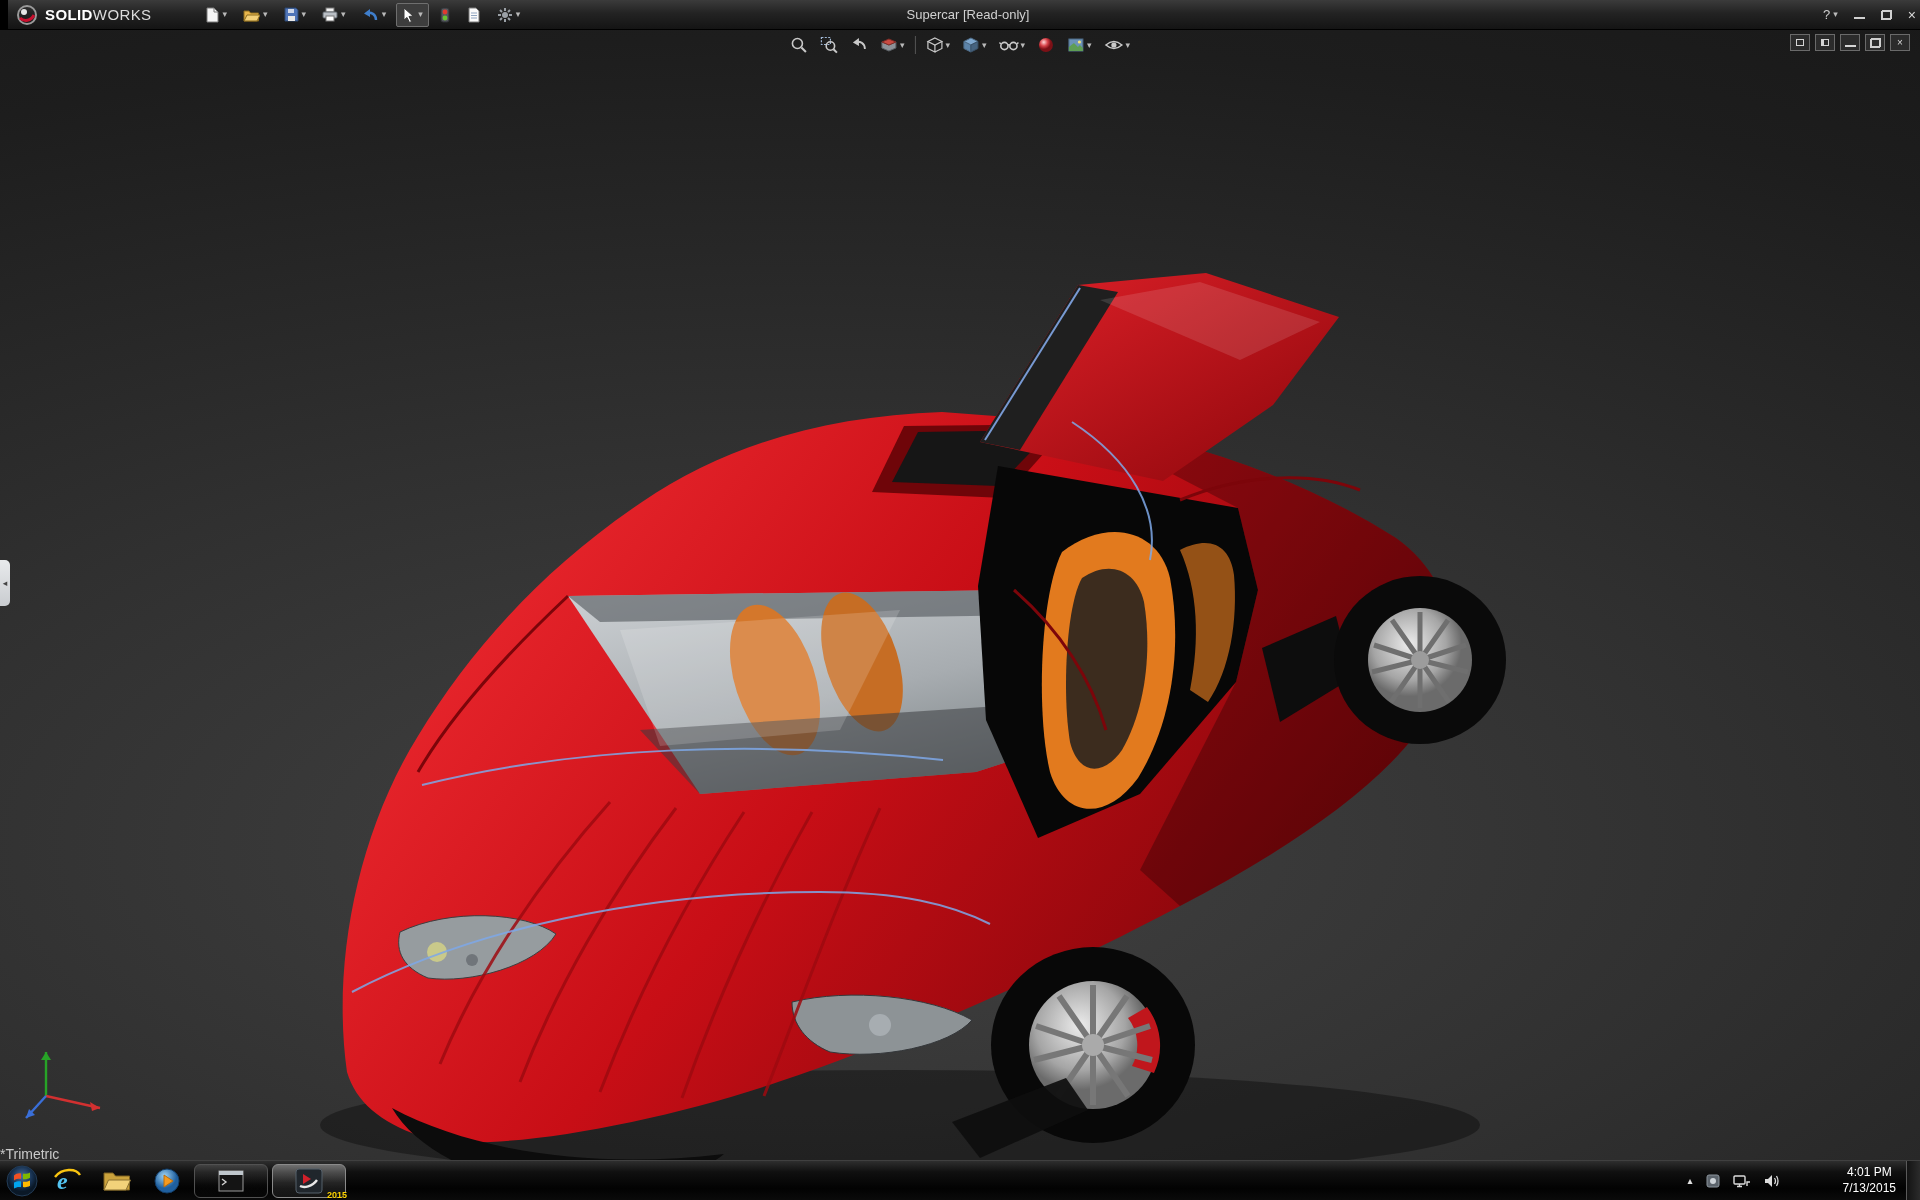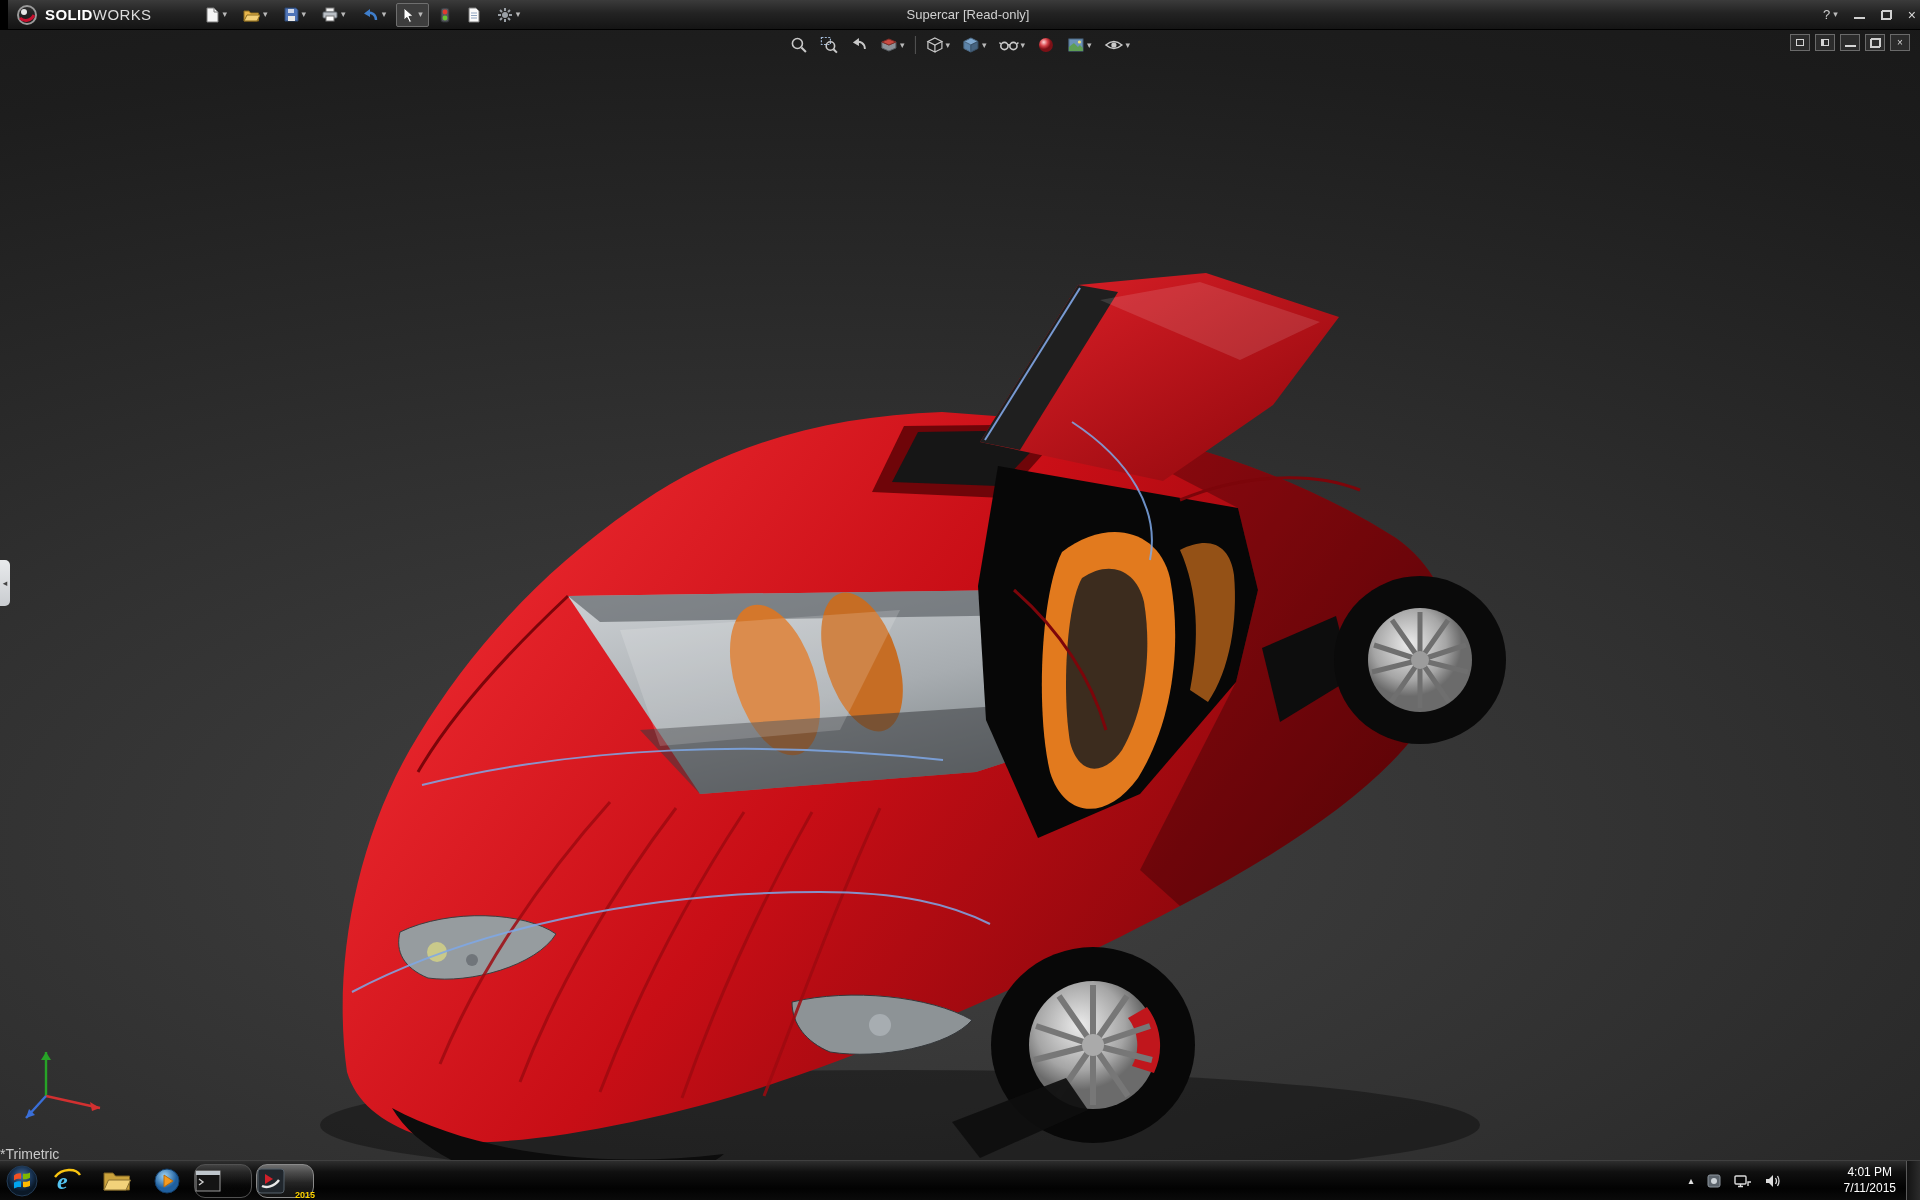--- a/index.html
+++ b/index.html
@@ -51,23 +51,23 @@
     background:linear-gradient(#e8eaec,#c9ccd0); border-radius:0 5px 5px 0;
     display:flex; align-items:center; justify-content:center;
     color:#444; font-size:9px; z-index:20; }
 
   
   .taskbar { position:absolute; bottom:0; left:0; width:1920px; height:40px;
     background:linear-gradient(#2e2e2e 0%, #101010 28%, #020202 70%, #0a0a0a 100%);
     border-top:1px solid #404040; display:flex; align-items:center; z-index:40; }
   .start-orb { width:40px; height:40px; display:flex; align-items:center; justify-content:center; margin-left:2px; }
   .tb-launch { width:50px; height:40px; display:flex; align-items:center; justify-content:center; border-radius:2px; }
-  .tb-app { width:58px; height:34px; margin:3px 2px; border:1px solid #515151; border-radius:11px;
+  .tb-app { width:74px; height:34px; margin:3px 2px; border:1px solid #515151; border-radius:6px;
     background:linear-gradient(rgba(255,255,255,.14),rgba(255,255,255,.02) 60%,rgba(0,0,0,.2));
-    display:flex; align-items:center; }
+    display:flex; align-items:center; justify-content:center; }
   .tb-app.active { border-color:#8a8a8a;
     background:linear-gradient(rgba(255,255,255,.35),rgba(255,255,255,.12) 55%,rgba(255,255,255,.05)); }
   .sw-badge { position:absolute; right:-2px; bottom:-3px; color:#ffd400; font-size:9px; font-weight:bold;
     text-shadow:0 1px 1px #000; }
   .tray { margin-left:auto; display:flex; align-items:center; gap:12px; padding-right:8px; }
   .tray-caret { color:#e0e0e0; font-size:10px; }
   .clock { color:#fff; font-size:12px; line-height:1.3; text-align:center; padding:0 10px 0 6px;margin-left:48px; }
   .show-desktop { width:14px; height:40px; border-left:1px solid #5a5a5a;
     background:linear-gradient(90deg,#141414,#2b2b2b); }
   svg { display:block; }
@@ -471,18 +471,18 @@
         <path d="M14,13 v-4 h3" fill="none" stroke="#dcdcdc" stroke-width="1.4"></path>
       </svg>
       <svg width="18" height="16" viewBox="0 0 18 16">
         <path d="M2,6 h3 l4,-4 v12 l-4,-4 h-3 z" fill="#dcdcdc"></path>
         <path d="M11.5,5 Q13.5,8 11.5,11 M13.5,3 Q16.5,8 13.5,13" fill="none" stroke="#dcdcdc" stroke-width="1.3"></path>
       </svg>
     </div>
 
     <div class="clock">
       <div>4:01 PM</div>
-      <div>7/11/2015</div>
+      <div>7/13/2015</div>
     </div>
     <div class="show-desktop"></div>
   </footer>
 
 </div>
 
 </body></html>

